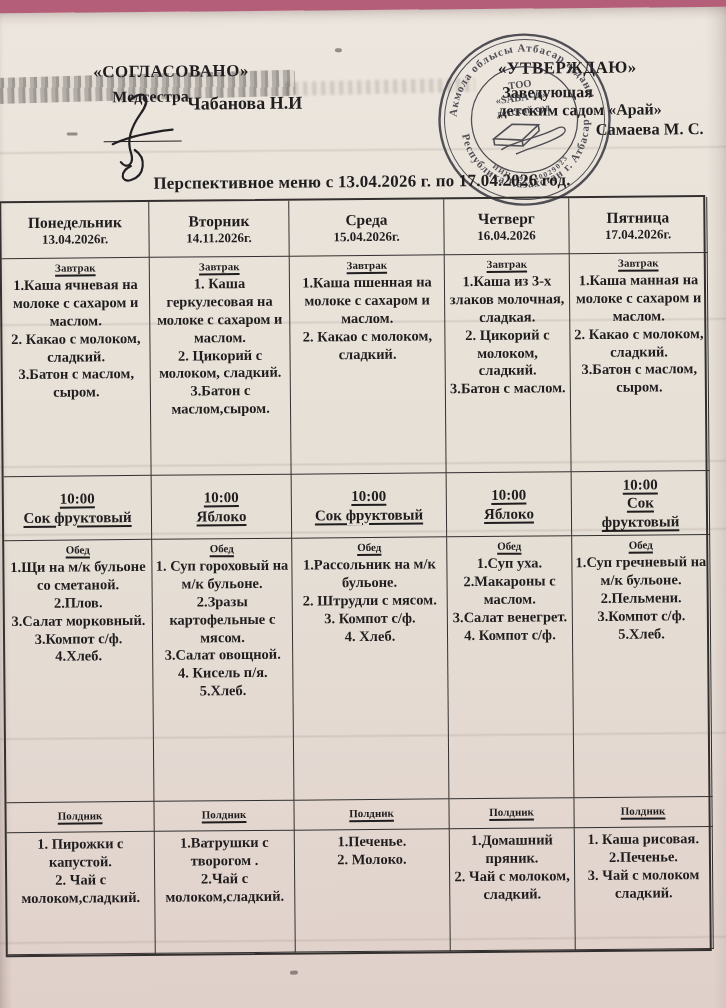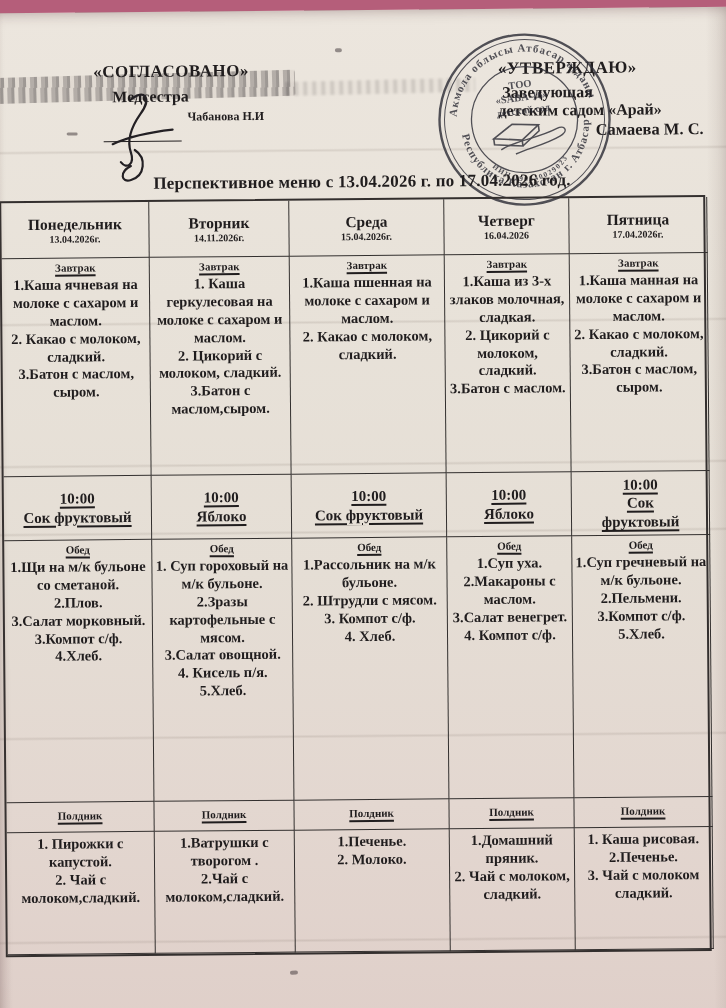--- a/index.html
+++ b/index.html
@@ -19,38 +19,38 @@
     background:repeating-linear-gradient(93deg,rgba(35,30,32,.55) 0 3px,rgba(120,105,100,.12) 3px 7px,rgba(50,42,44,.42) 7px 11px);
     filter:blur(.7px);transform:rotate(-1.1deg);border-radius:3px;}
   .smudge2{position:absolute;left:295px;top:70px;width:190px;height:14px;opacity:.28;
     background:repeating-linear-gradient(91deg,rgba(35,30,32,.5) 0 4px,rgba(120,105,100,.1) 4px 9px);
     filter:blur(.8px);transform:rotate(-0.8deg);}
   .speck{position:absolute;background:#4a4244;opacity:.55;border-radius:2px;}
   .txt{position:absolute;color:#201d1e;font-weight:700;}
   
   .agreed-title{left:103px;top:50px;font-size:17px;letter-spacing:.5px;}
   .agreed-role{left:122px;top:76px;font-size:16px;}
-  .agreed-name{left:197px;top:98px;font-size:12px;}
+  .agreed-name{left:197px;top:82px;font-size:18px;}
   .sig-line{position:absolute;left:113px;top:129px;width:78px;border-bottom:1.7px solid #232021;}
   .approve-title{left:508px;top:50px;font-size:17px;letter-spacing:.5px;}
   .approve-role{left:512px;top:75px;font-size:16px;}
   .approve-org{left:508px;top:93px;font-size:16px;}
   .approve-name{left:577px;top:112px;font-size:16.5px;margin-left:28px;}
   .doc-title{left:0;right:0;top:162px;text-align:center;font-size:17px;letter-spacing:.2px;}
   
   .menu-table{position:absolute;left:8px;top:188px;width:706px;
     display:grid;grid-template-columns:148px 140px 155px 125px 138px;
     grid-template-rows:56px 218px 64px 262px 30px 122px;
     border:2.2px solid #332f2e;box-sizing:border-box;}
   .cell{border-right:1.4px solid #33302f;border-bottom:1.4px solid #33302f;
     box-sizing:border-box;color:#201d1e;font-weight:700;text-align:center;
     padding:3px 3px 0 3px;font-size:14.5px;line-height:1.24;overflow:hidden;}
   .cell.day,.cell.snack,.cell.ptitle{display:flex;flex-direction:column;justify-content:center;align-items:center;padding-top:0;}
   .day-name{font-size:15.5px;}
-  .day-date{font-size:10px;}
+  .day-date{font-size:13px;}
   .cell-title{text-decoration:underline;text-decoration-thickness:1.6px;text-underline-offset:3px;font-size:11px;margin-bottom:1px;}
   .cell-items{white-space:pre-line;}
   .snack-time,.snack-item{text-decoration:underline;text-decoration-thickness:1.6px;text-underline-offset:3px;font-size:15px;}
   .stamp{position:absolute;left:443px;top:18px;opacity:.82;transform:rotate(-7deg);}
   .lsig{position:absolute;left:110px;top:80px;}
 </style>
 </head>
 <body>
 
 <div class="doc">

